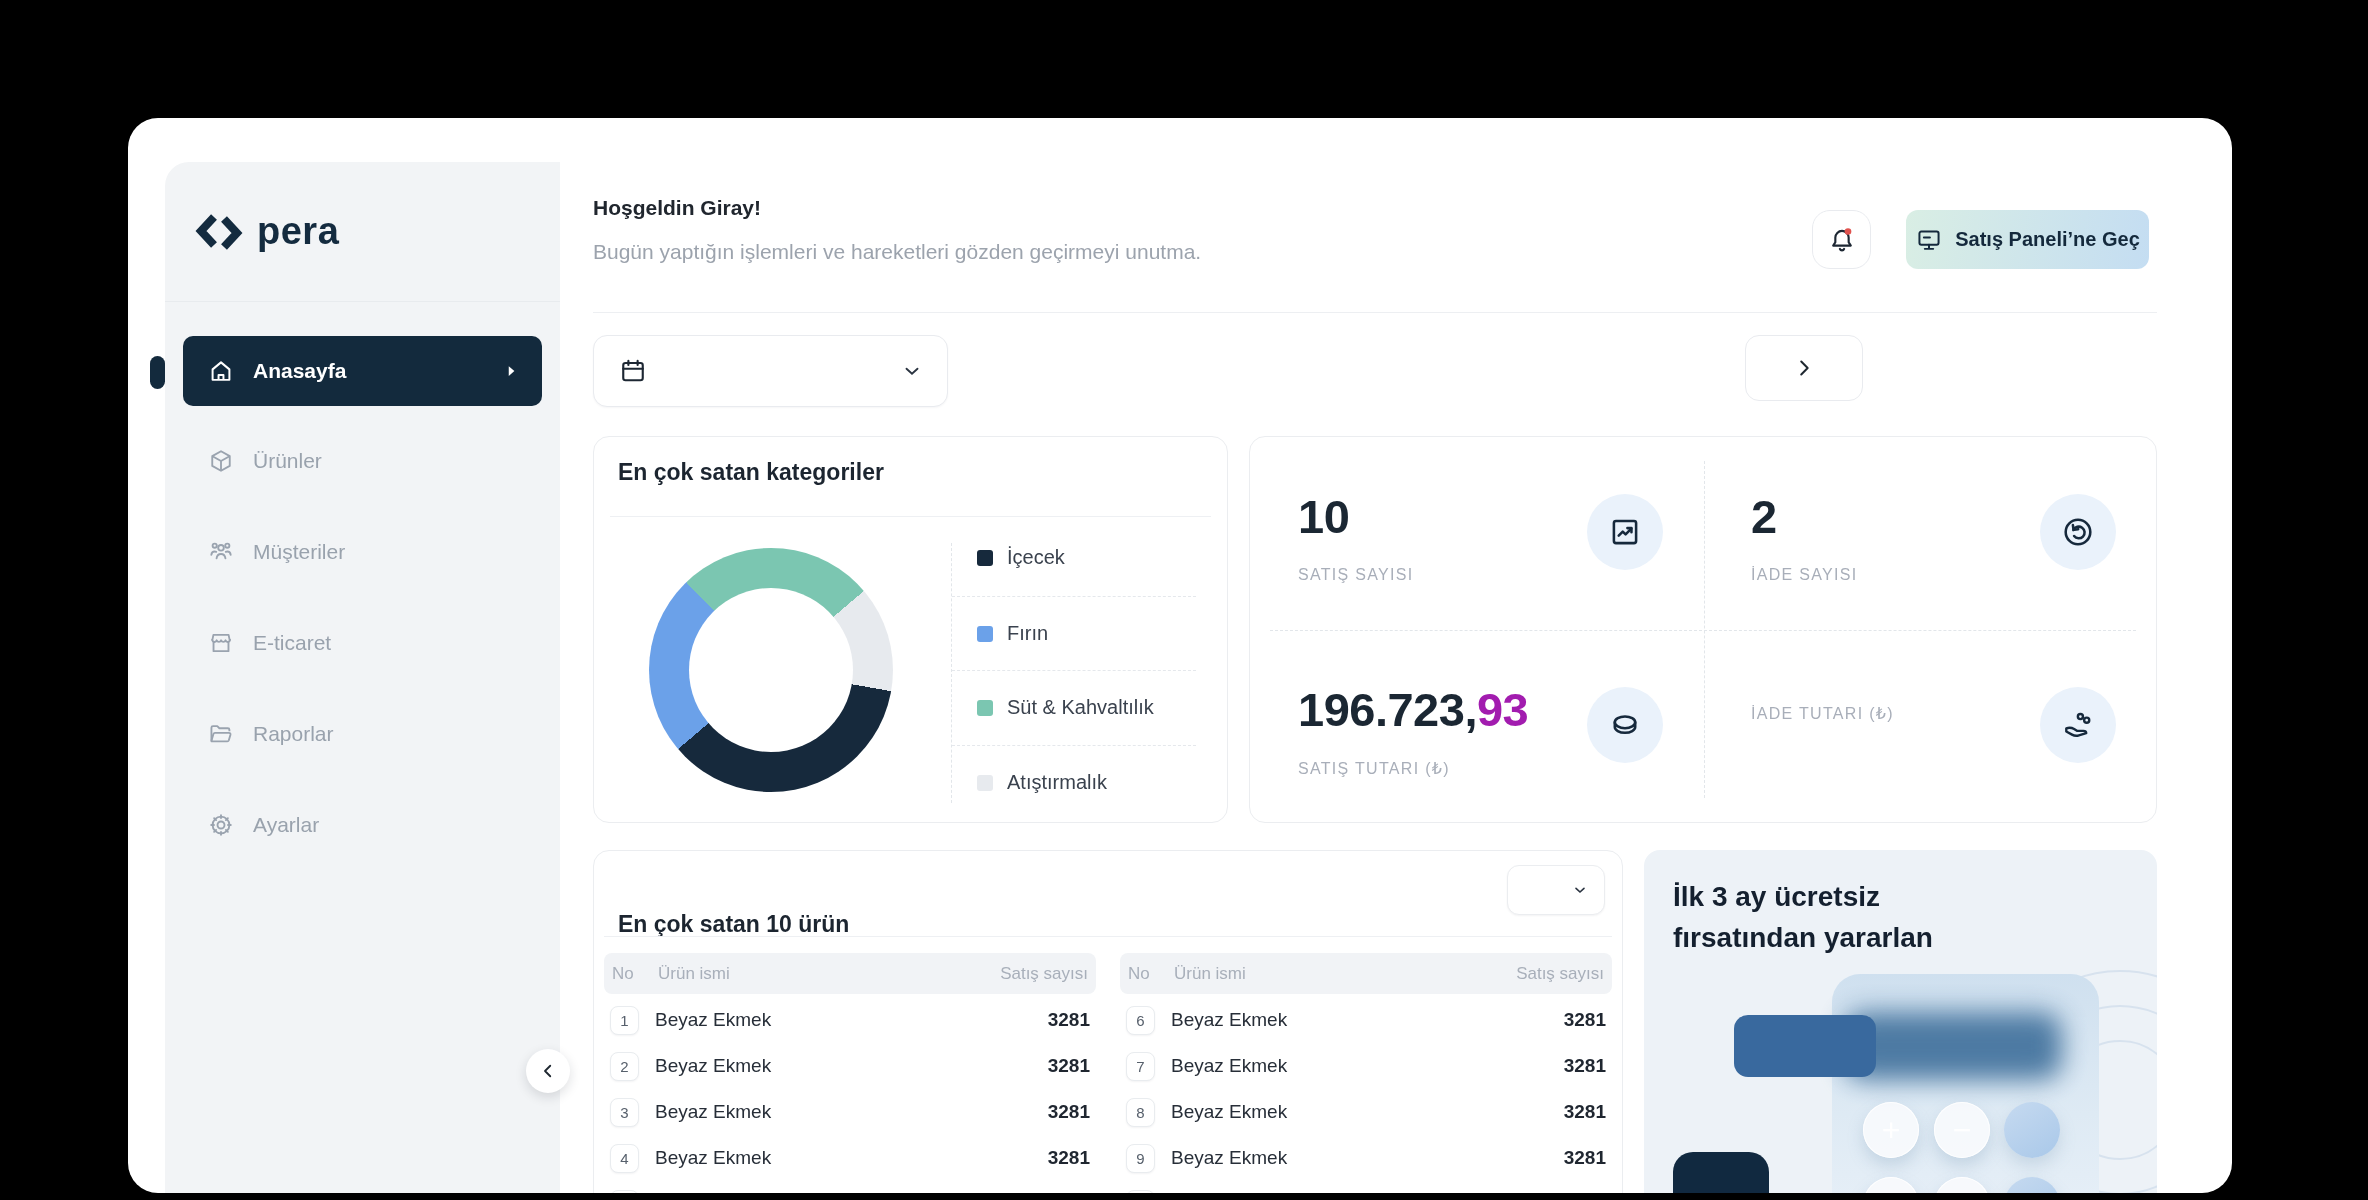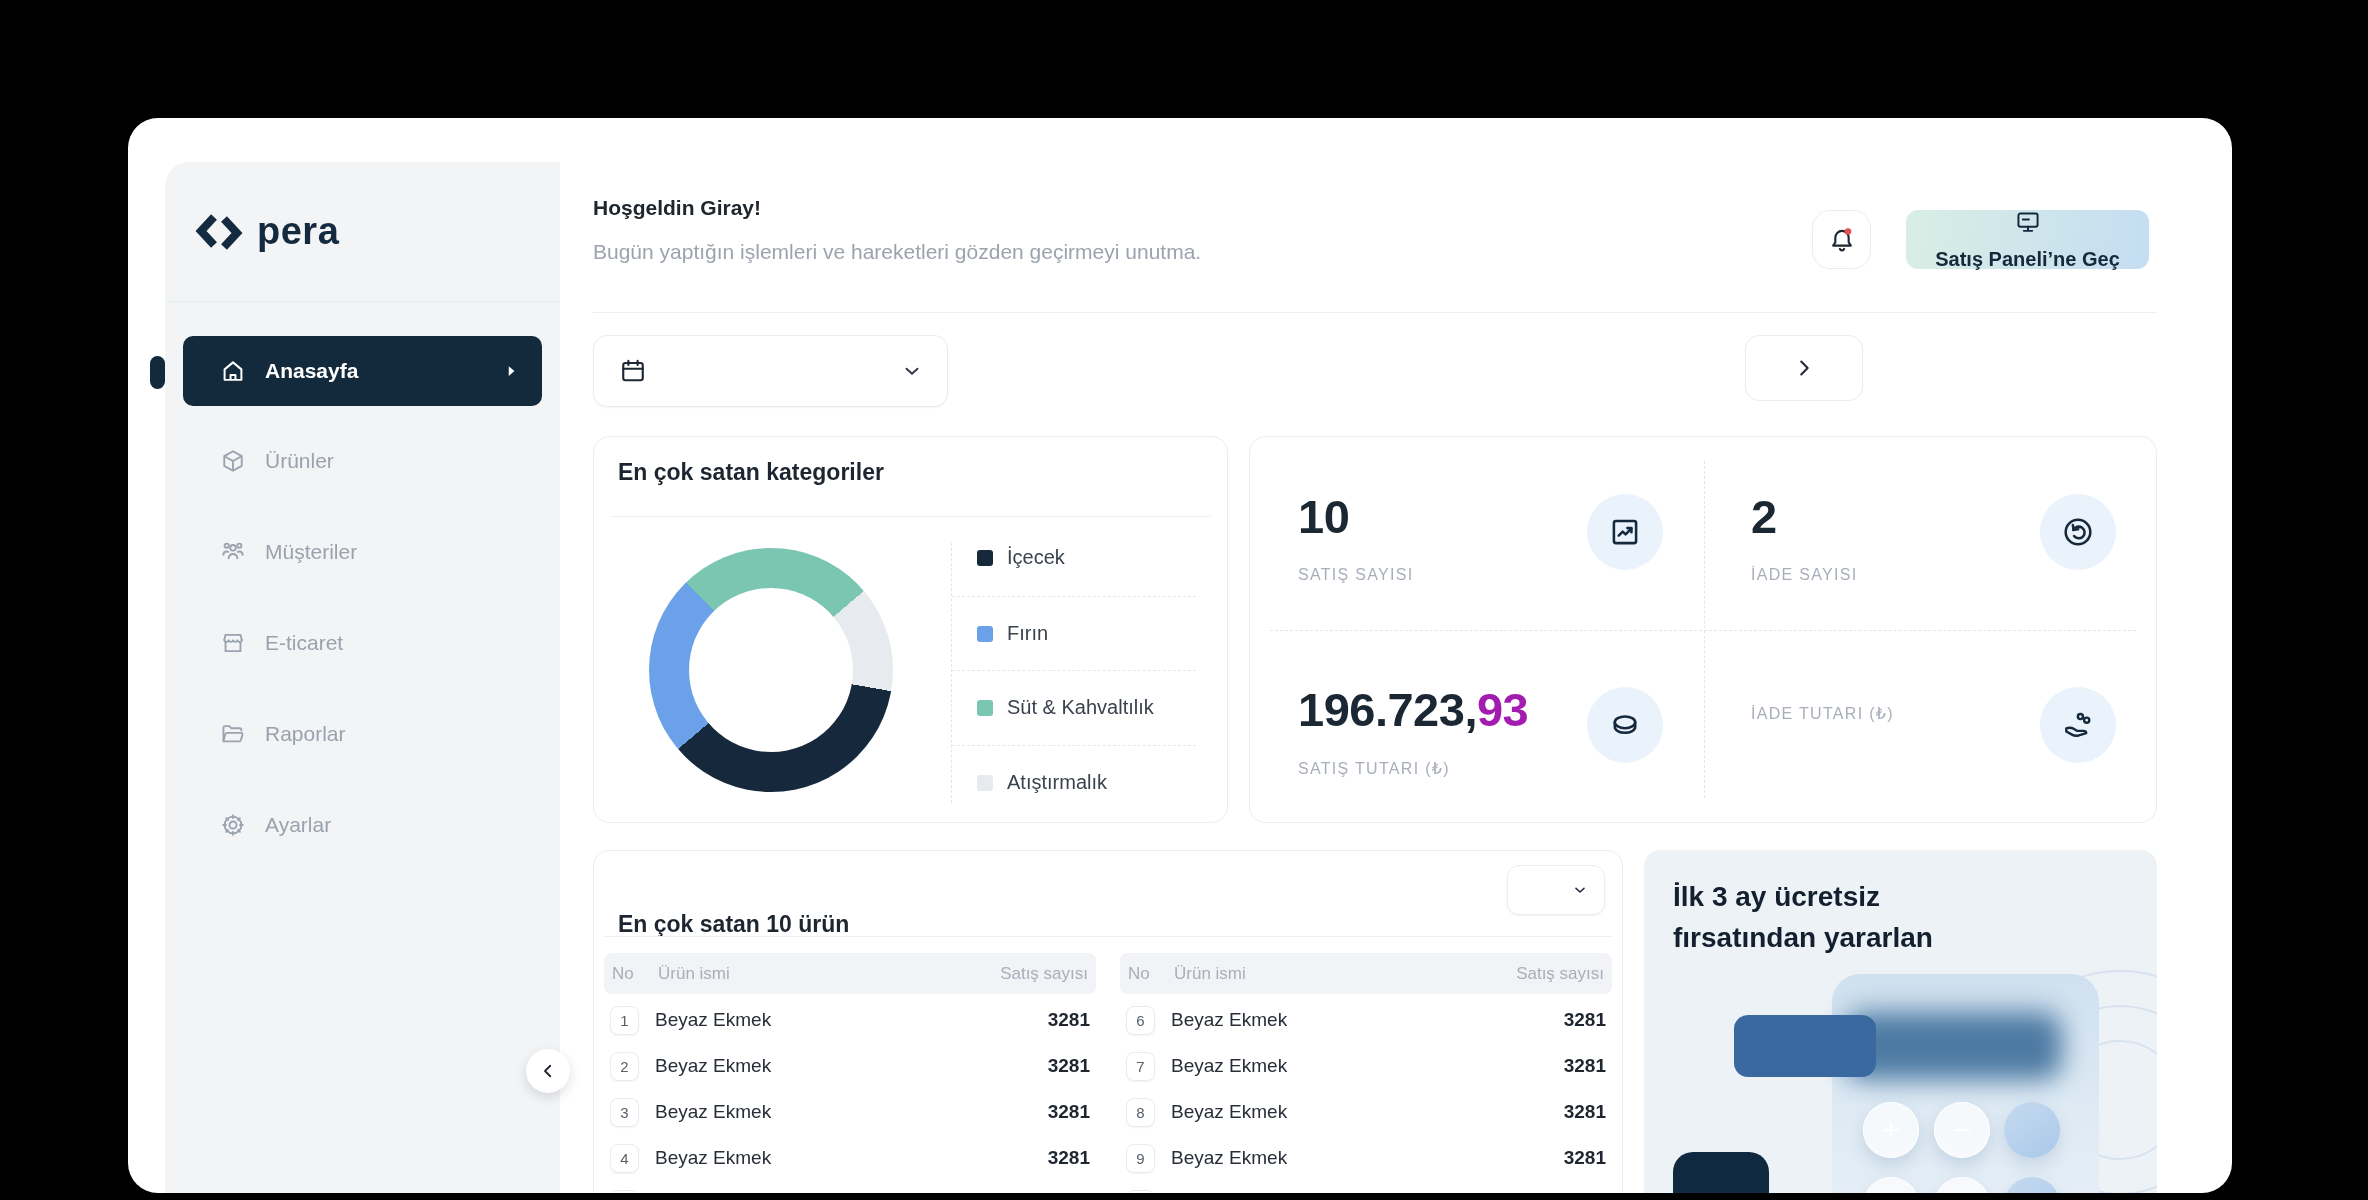--- a/index.html
+++ b/index.html
@@ -14,21 +14,21 @@
     background:#132A3D; border-radius:8px; z-index:6; }
   .app { position:absolute; left:37px; right:37px; top:44px; bottom:0;
     display:flex; border-radius:24px 24px 0 0; overflow:hidden; background:#fff; }
 
   
   .sidebar { width:395px; background:#F2F4F6; flex:none; position:relative; }
   .logo-row { height:140px; display:flex; align-items:center; gap:12px;
     padding-left:28px; border-bottom:1px solid #E8EBEE; }
   .logo-text { font-size:38px; font-weight:700; color:#142B3F; letter-spacing:.5px; }
   nav { padding:0 18px; }
-  .nav-item { display:flex; align-items:center; height:50px; padding-left:36px;
+  .nav-item { display:flex; align-items:center; height:50px; padding-left:24px;
     border-radius:10px; cursor:pointer; }
   .nav-item .nav-ic { width:28px; height:28px; flex:none; display:flex; }
   .nav-label { margin-left:18px; font-size:21px; color:#99A2AD; font-weight:500; }
   .nav-item.active { height:70px; background:#132A3D; margin-top:34px; }
   .nav-item.active .nav-label { color:#fff; font-weight:600; }
   .nav-item.active .caret { margin-left:auto; margin-right:22px; display:flex; }
   .nav-item.plain:nth-of-type(2) { margin-top:30px; }
   .nav-item.plain + .nav-item.plain { margin-top:41px; }
 
   .collapse { position:absolute; left:361px; top:887px; width:44px; height:44px;
@@ -39,21 +39,21 @@
   
   .main { position:relative; flex:1; background:#fff; }
   .pg-title { position:absolute; left:33px; top:34px; font-size:21px; font-weight:700; color:#20262E; }
   .pg-sub { position:absolute; left:33px; top:78px; font-size:21px; color:#9CA3AD; }
   .bell-btn { position:absolute; left:1252px; top:48px; width:59px; height:59px;
     background:#fff; border:1px solid #E9EBEF; border-radius:18px; cursor:pointer;
     display:flex; align-items:center; justify-content:center; }
   .cta-btn { position:absolute; left:1346px; top:48px; width:243px; height:59px;
     border:none; border-radius:12px; cursor:pointer; display:flex; align-items:center;
     justify-content:center; gap:12px; font-family:inherit;
-    font-size:20px; font-weight:600; color:#14293C;flex-direction:column; }
+    font-size:20px; font-weight:600; color:#14293C; }
   .hdr-divider { position:absolute; left:33px; top:150px; width:1564px; border-top:1px solid #EDEFF2; }
 
   .date-select { position:absolute; left:33px; top:173px; width:355px; height:72px;
     background:#fff; border:1px solid #E9EBEF; border-radius:14px; cursor:pointer;
     display:flex; align-items:center; padding:0 24px;
     box-shadow:0 1px 2px rgba(16,24,40,.04); }
   .date-select .spacer { flex:1; }
   .next-btn { position:absolute; left:1185px; top:173px; width:118px; height:66px;
     background:#fff; border:1px solid #E9EBEF; border-radius:14px; cursor:pointer;
     display:flex; align-items:center; justify-content:center; }

